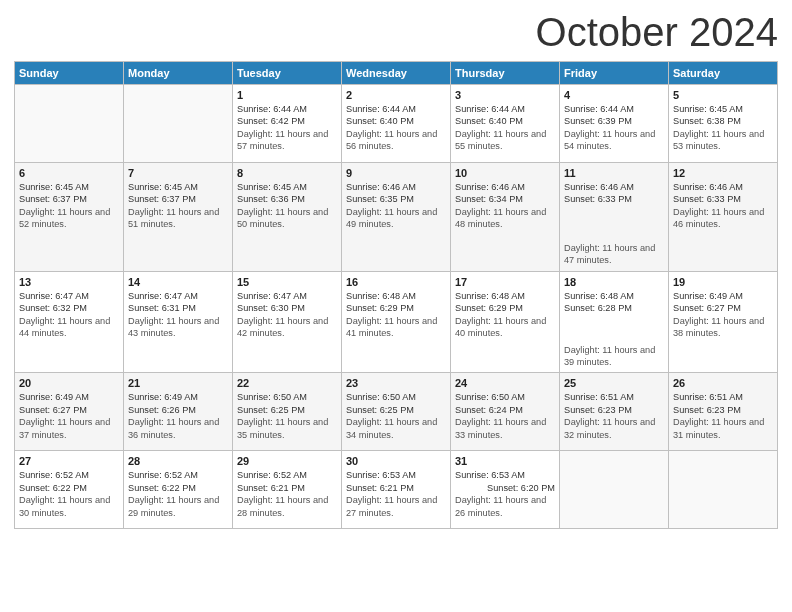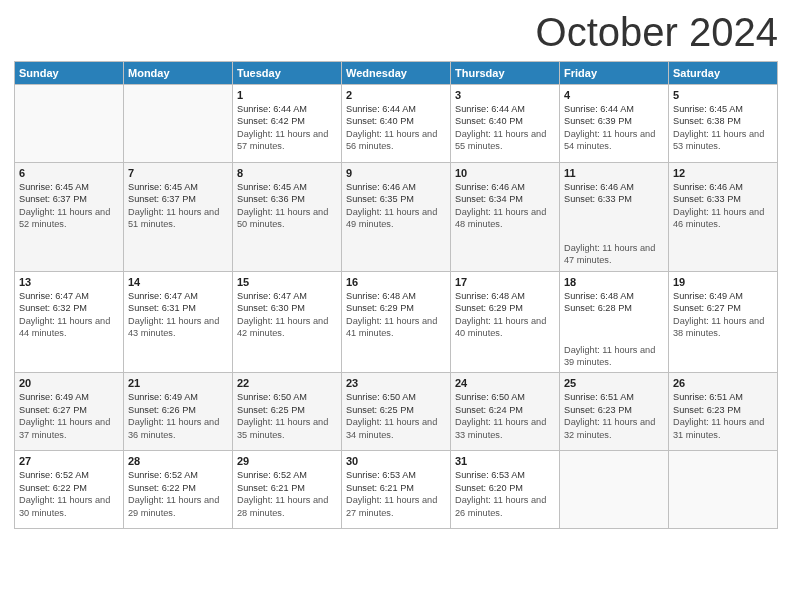--- a/index.html
+++ b/index.html
@@ -292,21 +292,21 @@
           </td>
           <td>
             <span class="day-num">30</span>
             <div style="line-height: 1.35;">Sunrise: 6:53 AM</div>
             <div style="line-height: 1.35;">Sunset: 6:21 PM</div>
             <div style="line-height: 1.35; color: rgb(85, 85, 85);">Daylight: 11 hours and 27 minutes.</div>
           </td>
           <td>
             <span class="day-num">31</span>
             <div style="line-height: 1.35;">Sunrise: 6:53 AM</div>
-            <div style="line-height: 1.35;">Sunset: 6:20 PM</div>
+            <div style="line-height: 1.35; text-align: right;">Sunset: 6:20 PM</div>
             <div style="line-height: 1.35; color: rgb(85, 85, 85);">Daylight: 11 hours and 26 minutes.</div>
           </td>
           <td class="empty-cell"></td>
           <td class="empty-cell"></td>
         </tr>
       </tbody>
   </table>
 </div>
 
 </body></html>

